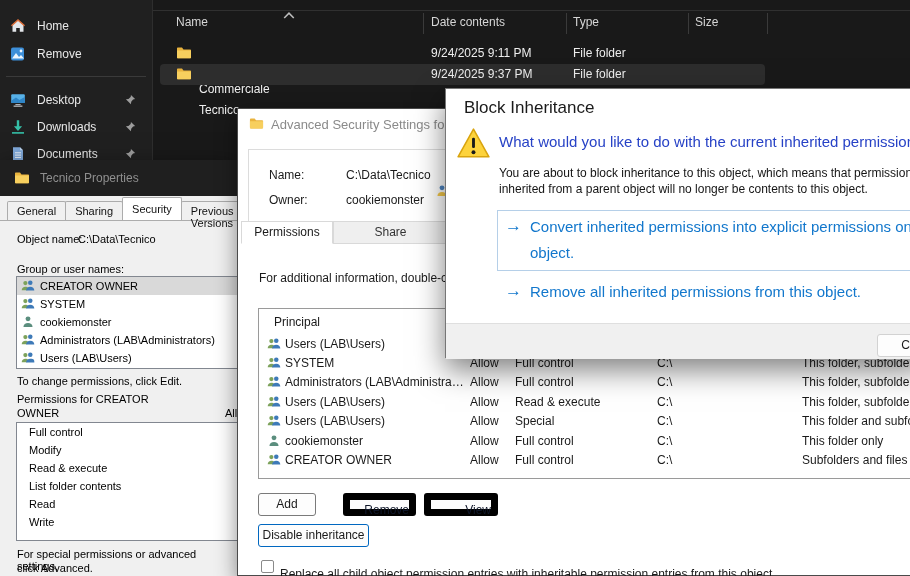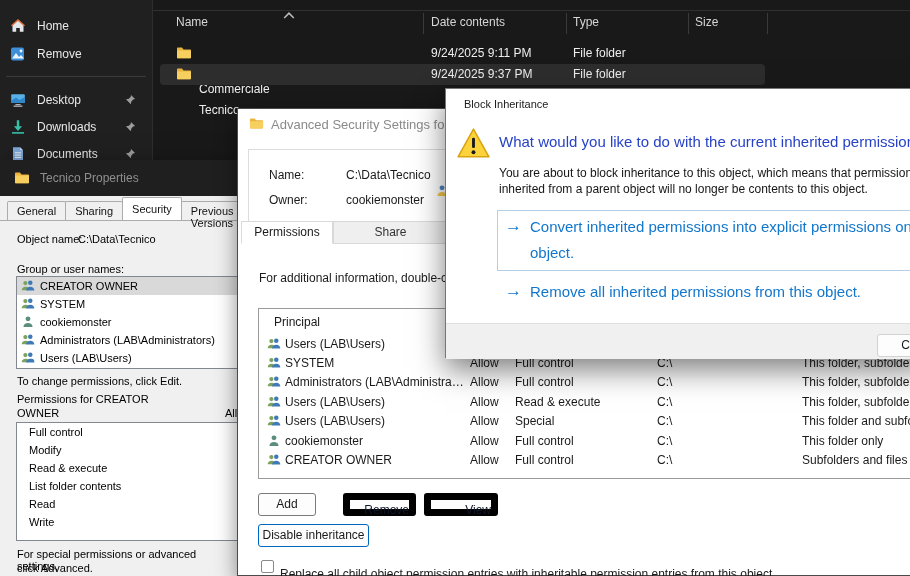--- a/index.html
+++ b/index.html
@@ -62,21 +62,21 @@
   .trow .cih{position:absolute;left:398px;top:2px;white-space:nowrap;}
   .trow .cap{position:absolute;left:543px;top:2px;white-space:nowrap;}
   .btn{position:absolute;height:23px;border-radius:3px;background:#fdfdfd;font-size:12px;text-align:center;line-height:21px;}
   .btn.en{border:1px solid #7a7a7a;color:#1a1a1a;}
   .btn.dis{border:7px solid #000000;color:#0f172a;text-align:right;}
   .btn.focus{border:1px solid #0067c0;color:#1a1a1a;}
   .chk{position:absolute;width:13px;height:13px;border:1px solid #8a8a8a;background:#fff;border-radius:2px;}
 
   
   #block{left:445px;top:88px;width:480px;height:270px;background:#fff;border:1px solid #767676;z-index:30;box-shadow:0 12px 28px rgba(0,0,0,.5);color:#1b1b1b;}
-  #block .ttl{position:absolute;left:18px;top:9px;font-size:11px;color:#1a1a1a;}
+  #block .ttl{position:absolute;left:18px;top:9px;font-size:17px;color:#1a1a1a;}
   #block .warn{position:absolute;left:10px;top:38px;width:35px;height:33px;}
   #block .head{position:absolute;left:53px;top:44px;font-size:15px;color:#2742c6;white-space:nowrap;}
   #block .bodyl{position:absolute;left:53px;font-size:12px;color:#151515;white-space:nowrap;}
   .cmdbox{position:absolute;left:51px;top:121px;width:474px;height:61px;border:1px solid #b5cfe8;}
   .cmdarrow{position:absolute;font-size:17px;color:#1277cc;font-weight:bold;}
   .cmdtext{position:absolute;font-size:15px;color:#1277cc;line-height:26px;width:455px;}
   #block .footer{position:absolute;left:0;top:234px;width:100%;height:36px;background:#f0f0f0;border-top:1px solid #dfdfdf;}
 </style>
 </head>
 <body>

